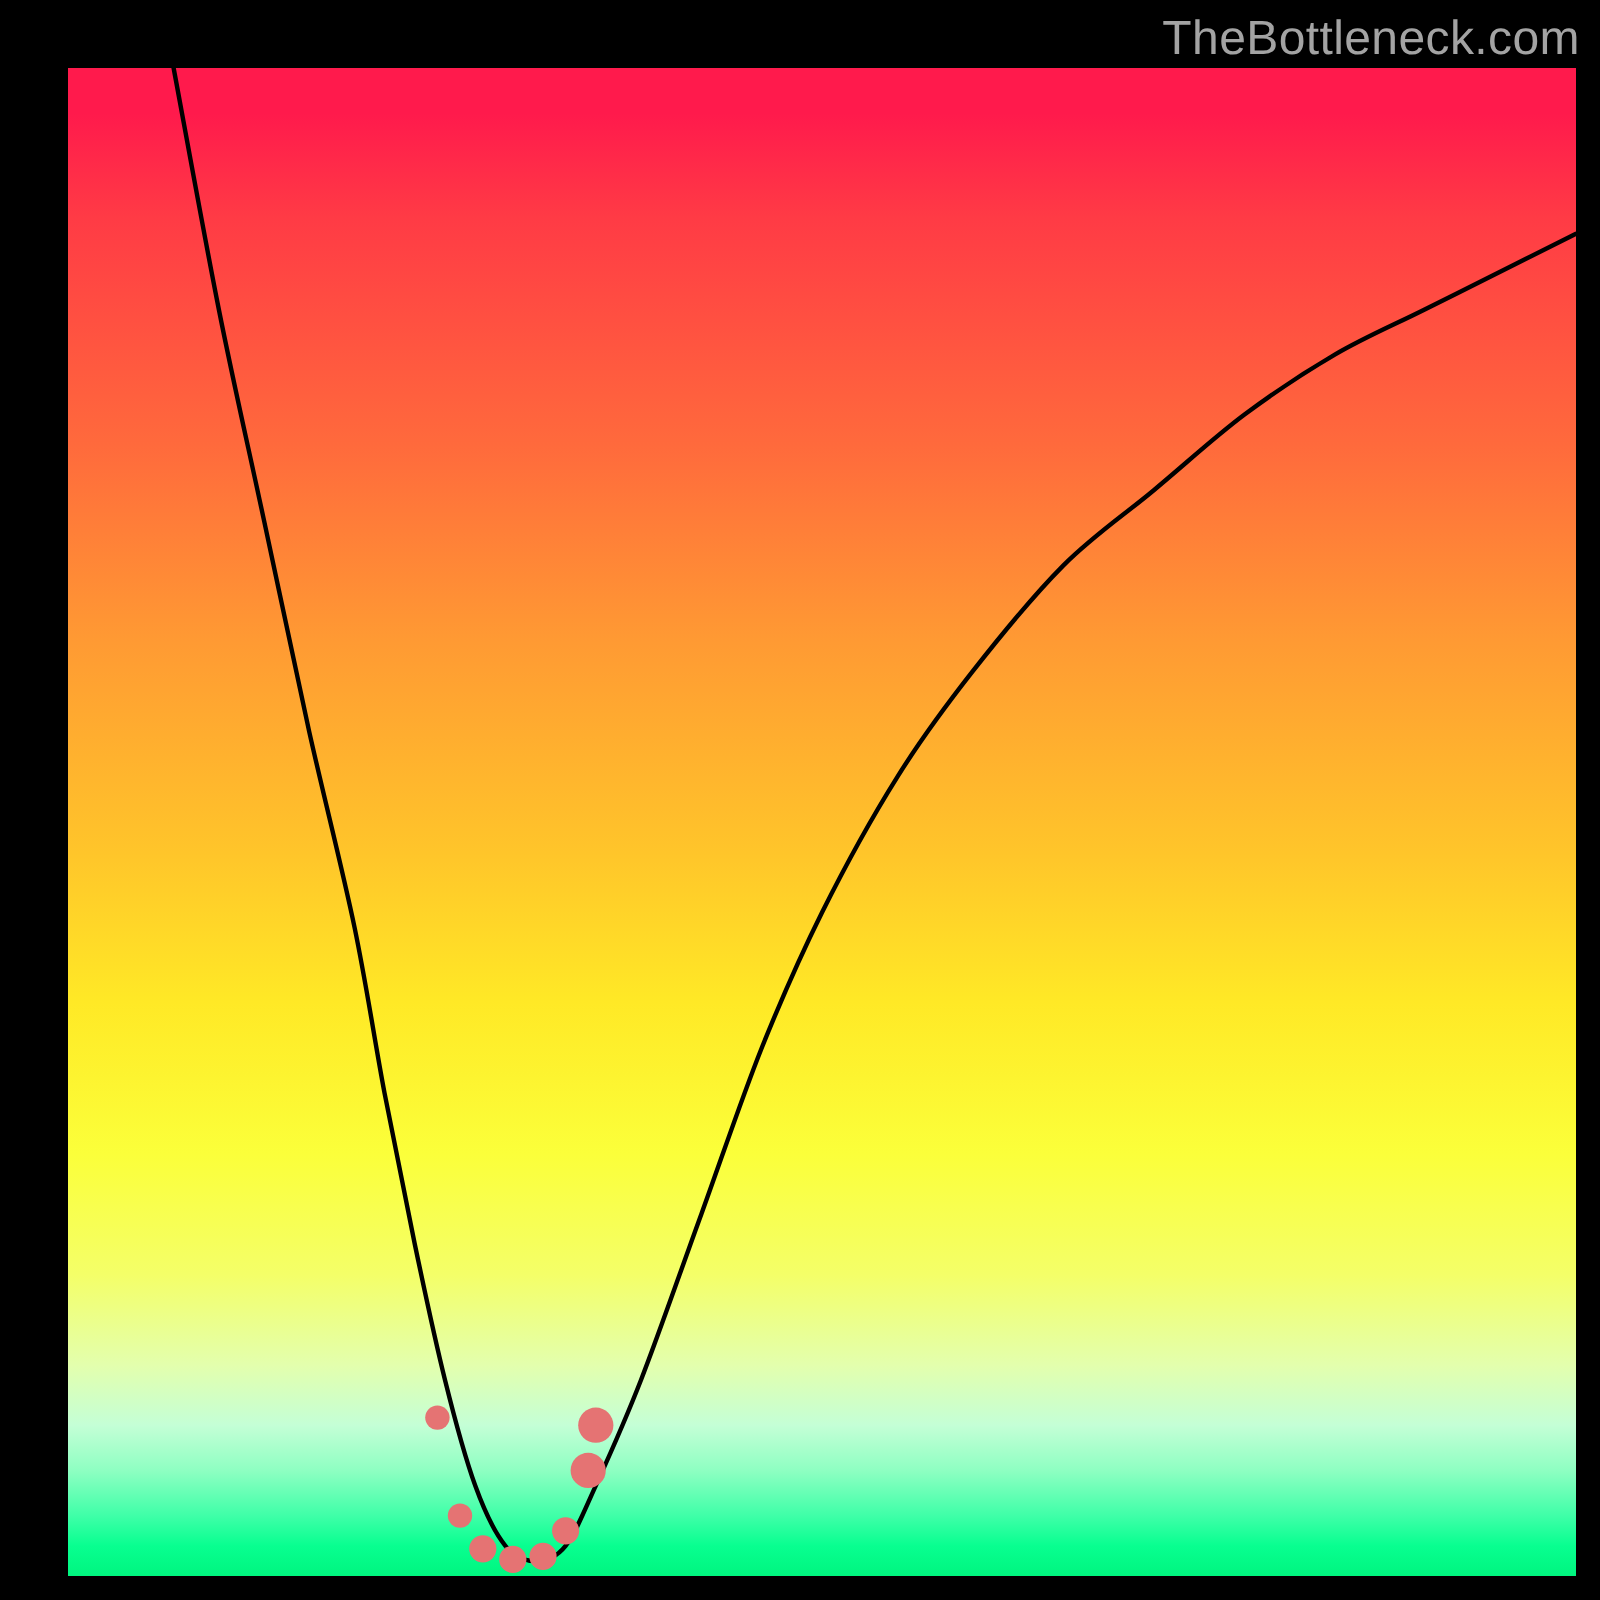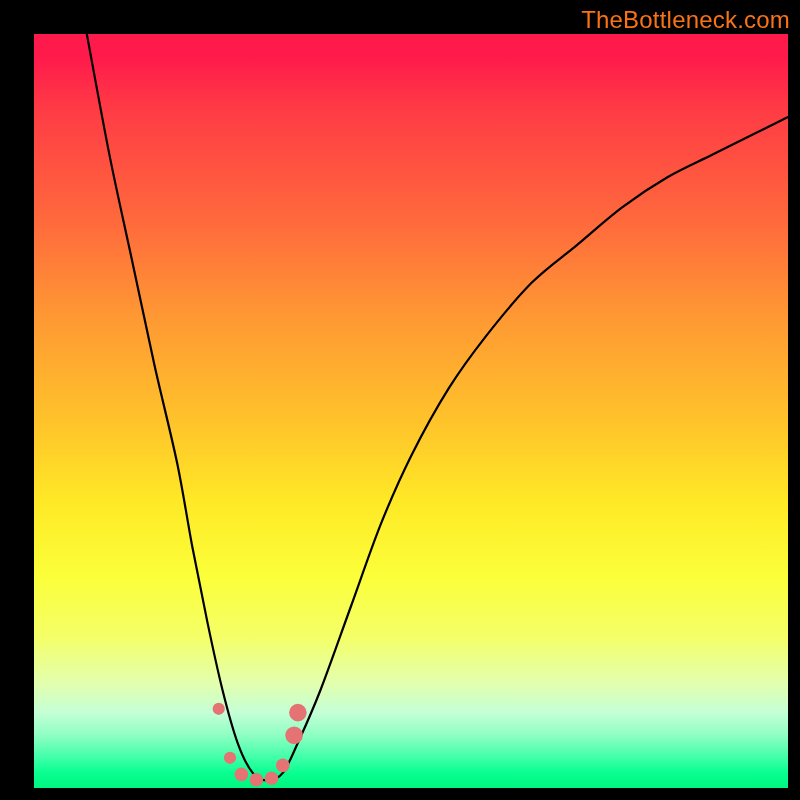--- a/index.html
+++ b/index.html
@@ -39,21 +39,21 @@
       #8effc2 93%,
       #3fffa8 96%,
       #08ff90 98%,
       #00f57f 100%
     );
   }
   .watermark {
     position: absolute;
     top: 6px;
     right: 10px;
-    color: #f97316;
+    color: #a3a3a3;
     font-size: 24px;
     font-weight: 500;
     letter-spacing: 0.2px;
     margin-left: 17px;
   }
   svg.curve {
     position: absolute;
     left: 0; top: 0;
     width: 754px;
     height: 754px;

